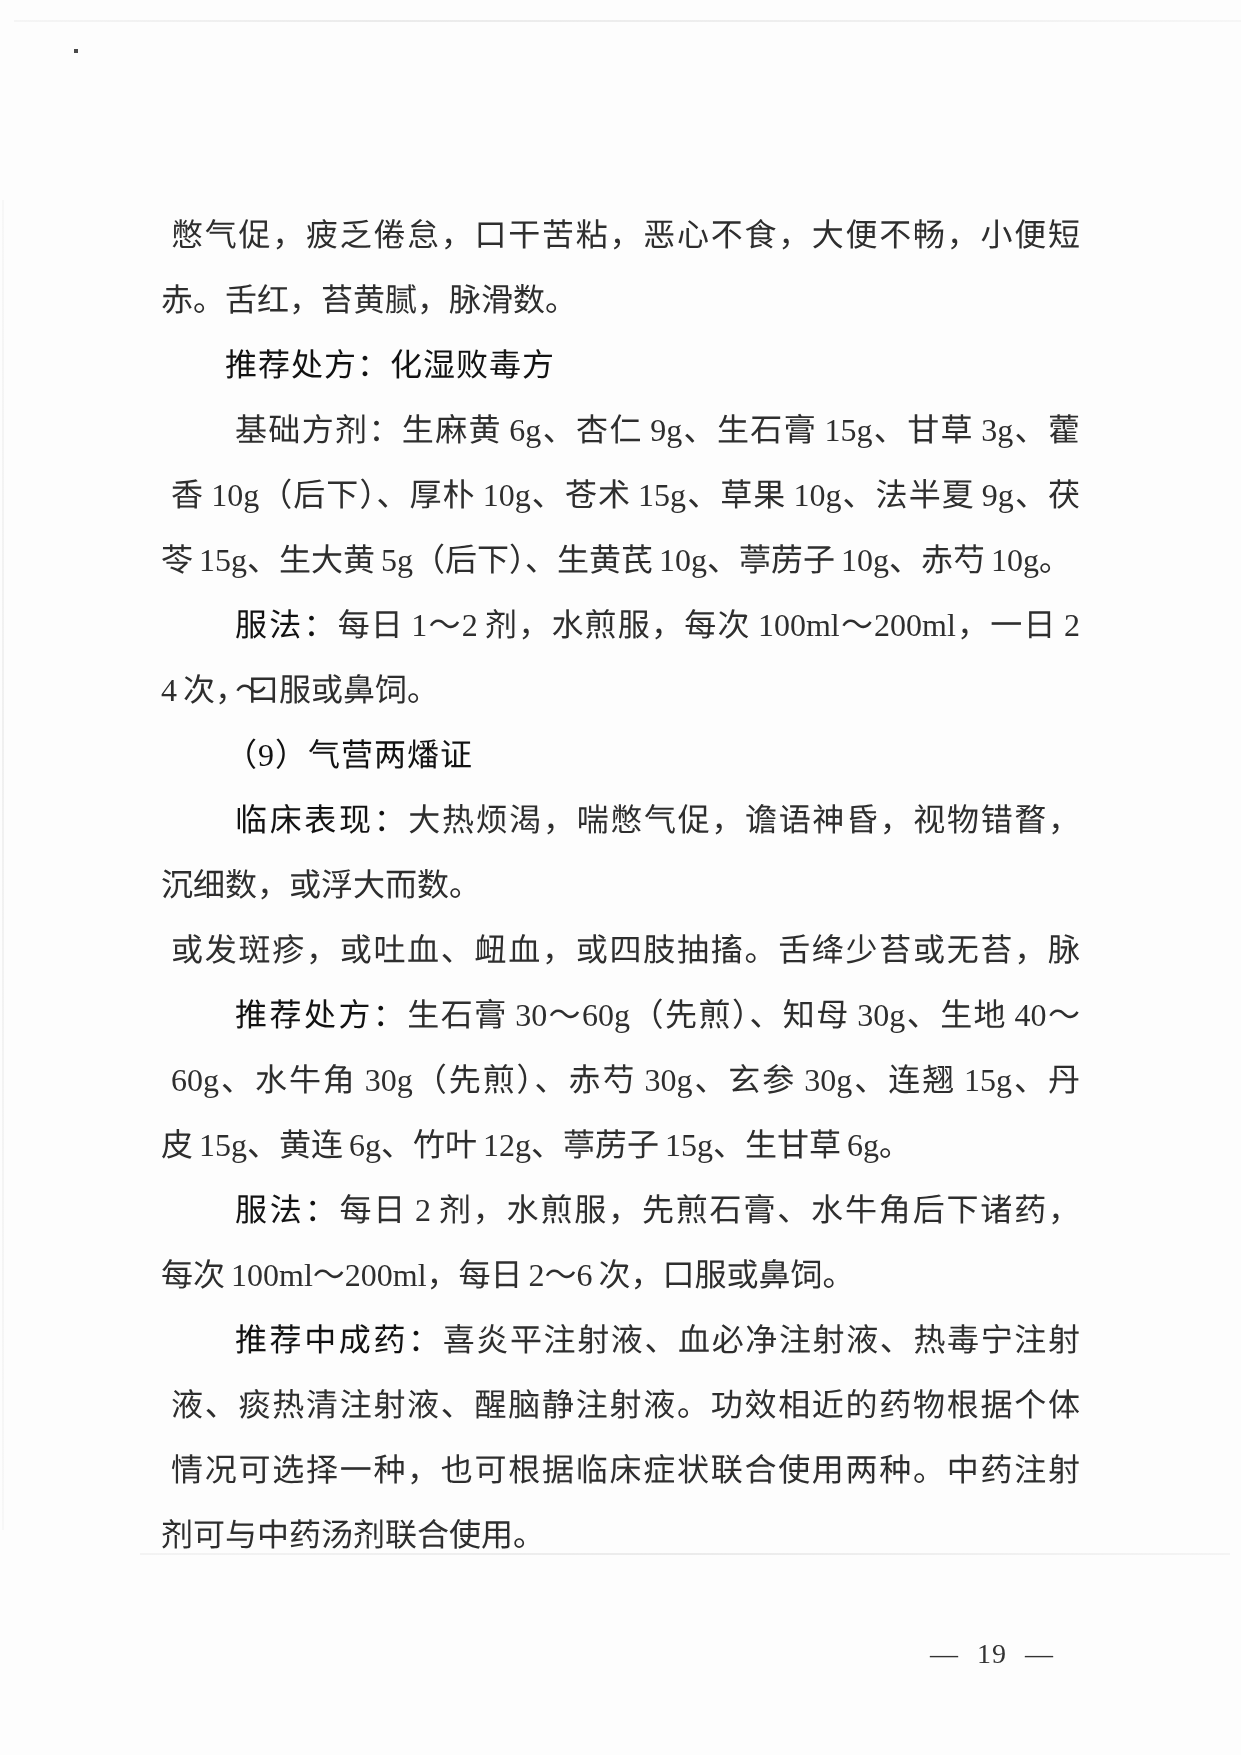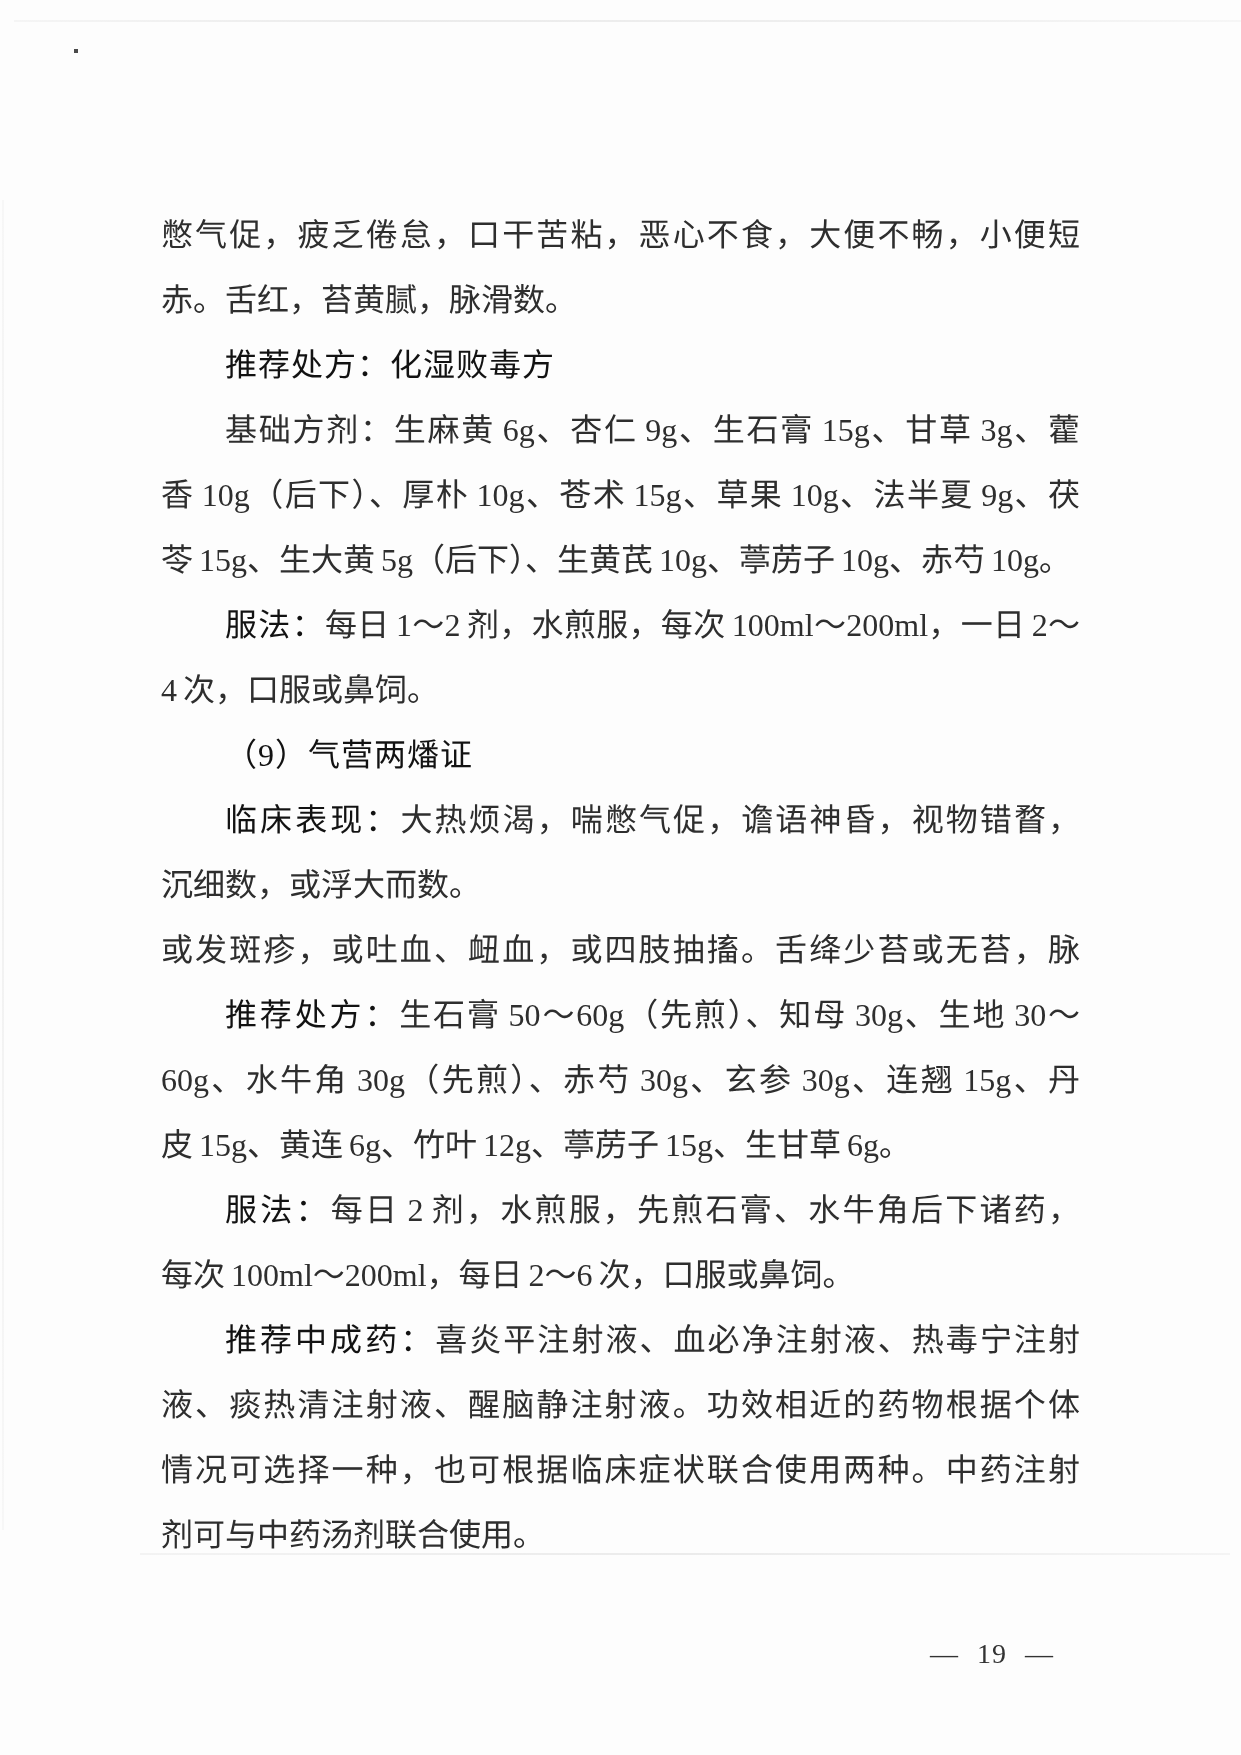--- a/index.html
+++ b/index.html
@@ -60,20 +60,21 @@
     height: 65px;
     white-space: normal;
     text-align: left;
   }
   .line.indent {
     padding-left: 64px;
   }
   .line.fill {
     text-align: justify;
     text-align-last: justify;
+    margin-left: 10px;
   }
   .seg.bold {
     font-weight: 400;
     color: #121212;
     letter-spacing: 1px;
   }
   
   .page-number {
     position: absolute;
     top: 1638px;
@@ -101,21 +102,21 @@
       <div class="line indent"><span class="seg bold">推荐处方：化湿败毒方</span></div>
       <div class="line indent fill"><span class="seg">基础方剂：生麻黄 6g、杏仁 9g、生石膏 15g、甘草 3g、藿</span></div>
       <div class="line fill"><span class="seg">香 10g（后下）、厚朴 10g、苍术 15g、草果 10g、法半夏 9g、茯</span></div>
       <div class="line"><span class="seg">苓 15g、生大黄 5g（后下）、生黄芪 10g、葶苈子 10g、赤芍 10g。</span></div>
       <div class="line indent fill"><span class="seg bold">服法：</span><span class="seg">每日 1～2 剂，水煎服，每次 100ml～200ml，一日 2～</span></div>
       <div class="line"><span class="seg">4 次，口服或鼻饲。</span></div>
       <div class="line indent"><span class="seg bold">（9）气营两燔证</span></div>
       <div class="line indent fill"><span class="seg bold">临床表现：</span><span class="seg">大热烦渴，喘憋气促，谵语神昏，视物错瞀，</span></div>
       <div class="line"><span class="seg">沉细数，或浮大而数。</span></div>
       <div class="line fill"><span class="seg">或发斑疹，或吐血、衄血，或四肢抽搐。舌绛少苔或无苔，脉</span></div>
-      <div class="line indent fill"><span class="seg bold">推荐处方：</span><span class="seg">生石膏 50～60g（先煎）、知母 30g、生地 30～</span></div>
+      <div class="line indent fill"><span class="seg bold">推荐处方：</span><span class="seg">生石膏 30～60g（先煎）、知母 30g、生地 40～</span></div>
       <div class="line fill"><span class="seg">60g、水牛角 30g（先煎）、赤芍 30g、玄参 30g、连翘 15g、丹</span></div>
       <div class="line"><span class="seg">皮 15g、黄连 6g、竹叶 12g、葶苈子 15g、生甘草 6g。</span></div>
       <div class="line indent fill"><span class="seg bold">服法：</span><span class="seg">每日 2 剂，水煎服，先煎石膏、水牛角后下诸药，</span></div>
       <div class="line"><span class="seg">每次 100ml～200ml，每日 2～6 次，口服或鼻饲。</span></div>
       <div class="line indent fill"><span class="seg bold">推荐中成药：</span><span class="seg">喜炎平注射液、血必净注射液、热毒宁注射</span></div>
       <div class="line fill"><span class="seg">液、痰热清注射液、醒脑静注射液。功效相近的药物根据个体</span></div>
       <div class="line fill"><span class="seg">情况可选择一种，也可根据临床症状联合使用两种。中药注射</span></div>
       <div class="line"><span class="seg">剂可与中药汤剂联合使用。</span></div>
     </main>
 

